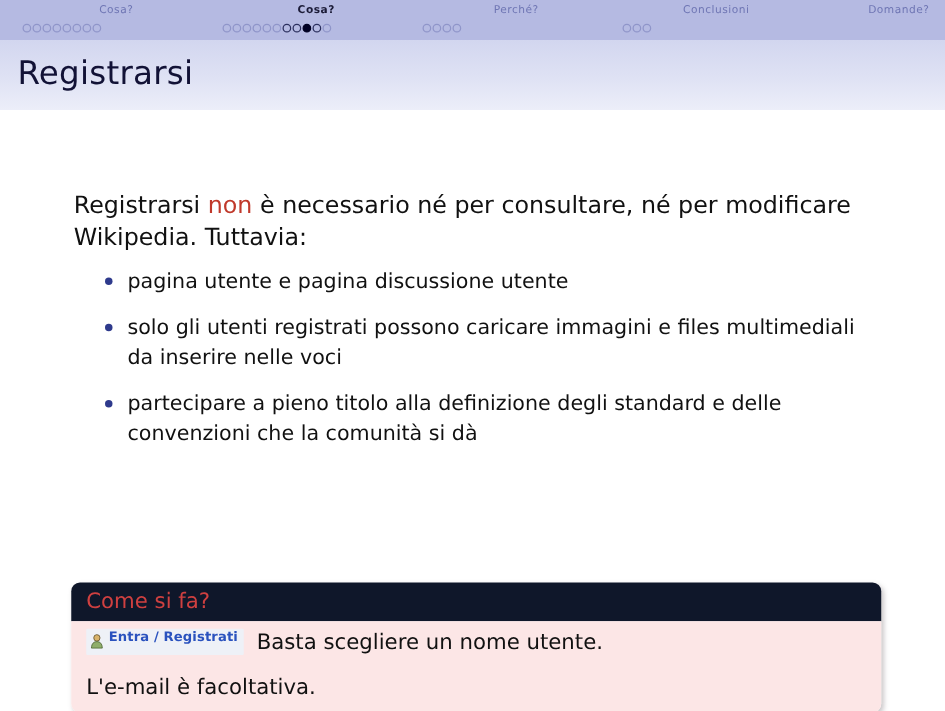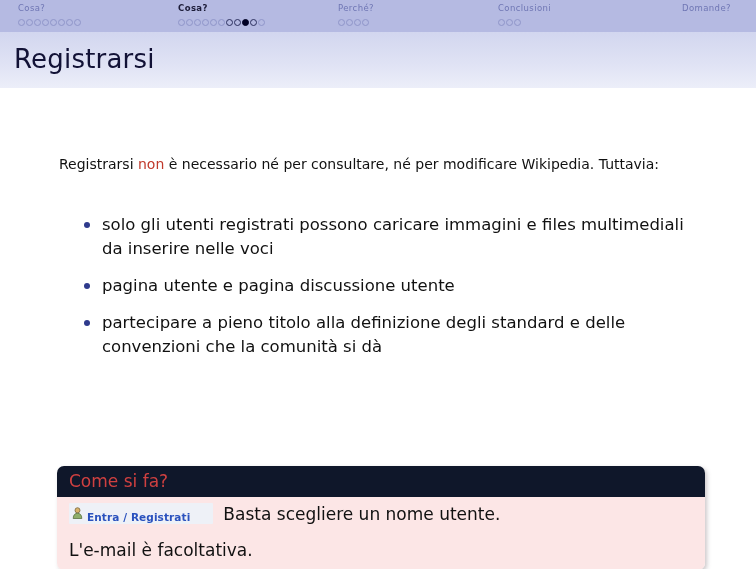--- a/index.html
+++ b/index.html
@@ -9,20 +9,21 @@
     font-family:"DejaVu Sans","Liberation Sans",sans-serif;
     overflow:hidden;
     position:relative;
   }
 
   
   .navbar{
     position:absolute;left:0;top:0;width:756px;height:32px;
     background:#b5bae2;
     display:flex;
+    text-align:center;
   }
   .nav-section{
     position:relative;
     padding-left:10px;
     box-sizing:border-box;
     display:flex;flex-direction:column;justify-content:flex-start;
     padding-top:3px;
   }
   .nav-label{
     font-size:8.5px;
@@ -60,21 +61,21 @@
   }
 
   
   .content{
     position:absolute;left:0;top:88px;width:756px;height:481px;
     background:#fff;
   }
 
   .para{
     position:absolute;left:59px;top:63px;width:625px;
-    font-size:14px;line-height:26px;color:#111;
+    font-size:19px;line-height:26px;color:#111;
   }
   .hl-red{color:#c0392b;}
 
   .bullets{
     position:absolute;left:84px;top:125px;width:620px;
   }
   .bullet-row{
     display:flex;align-items:flex-start;
     margin-bottom:13px;
   }
@@ -101,23 +102,23 @@
     padding:5px 12px 6px 12px;
     font-size:17px;color:#cf4040;
   }
   .block-body{
     background:#fce6e6;
     border-radius:0 0 7px 7px;
     padding:6px 12px 10px 12px;
   }
   .line1{display:flex;align-items:center;gap:10px;}
   .wiki-link{
-    display:inline-flex;align-items:flex-end;gap:4px;
+    display:inline-flex;align-items:flex-start;gap:4px;
     background:#eef1f7;
-    padding:1px 23px 1px 3px;
+    padding:1px 5px 1px 3px;
     border-radius:1px;
   }
   .wiki-link .lbl{
     font-size:10.5px;font-weight:bold;color:#2a52be;
     white-space:nowrap;letter-spacing:.1px;
   }
   .basta{font-size:17px;color:#111;}
   .line2{font-size:17px;color:#111;margin-top:16px;}
 </style>
 </head>
@@ -181,25 +182,25 @@
 
 <div class="content">
 
   <div class="para">
     <span>Registrarsi </span><span class="hl-red">non</span><span> è necessario né per consultare, né per modificare Wikipedia. Tuttavia:</span>
   </div>
 
   <div class="bullets" id="bullets">
       <div class="bullet-row">
         <span class="bullet-dot"></span>
-        <span class="bullet-text">solo gli utenti registrati possono caricare immagini e files multimediali da inserire nelle voci</span>
+        <span class="bullet-text">pagina utente e pagina discussione utente</span>
       </div>
       <div class="bullet-row">
         <span class="bullet-dot"></span>
-        <span class="bullet-text">pagina utente e pagina discussione utente</span>
+        <span class="bullet-text">solo gli utenti registrati possono caricare immagini e files multimediali da inserire nelle voci</span>
       </div>
       <div class="bullet-row">
         <span class="bullet-dot"></span>
         <span class="bullet-text">partecipare a pieno titolo alla definizione degli standard e delle convenzioni che la comunità si dà</span>
       </div>
     </div>
 
   <div class="block">
     <div class="block-head">Come si fa?</div>
     <div class="block-body">

